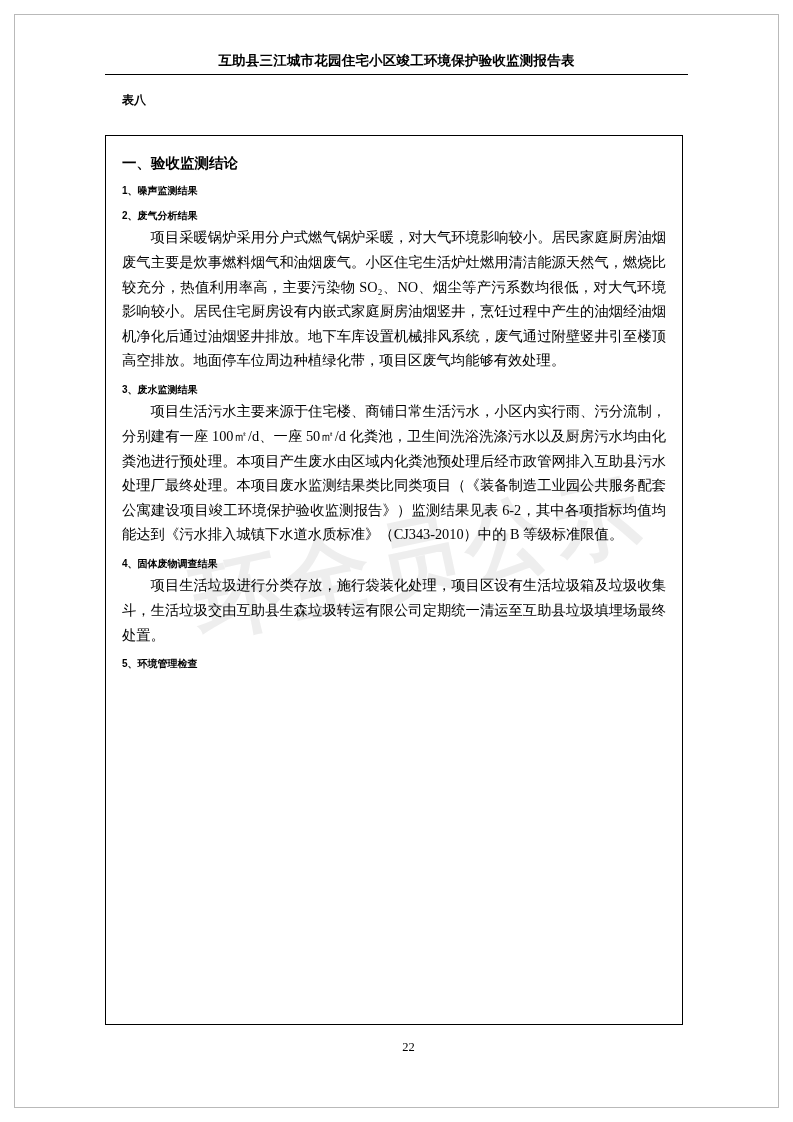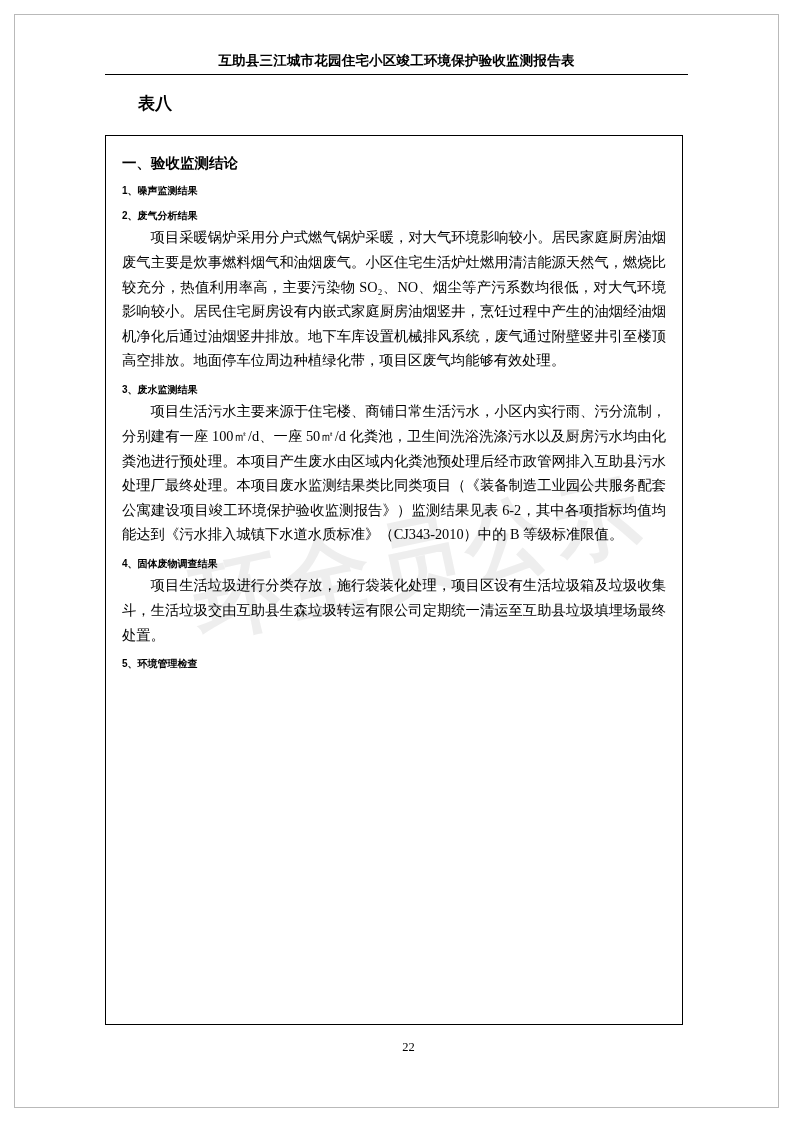--- a/index.html
+++ b/index.html
@@ -44,24 +44,23 @@
     position: absolute;
     left: 105px;
     top: 74px;
     width: 583px;
     border-bottom: 1.2px solid #000;
   }
   .table-title {
     position: absolute;
     left: 122px;
     top: 92px;
-    font-size: 17px;
+    font-size: 12px;
     font-weight: bold;
     font-family: "Liberation Sans", "DejaVu Sans", sans-serif;
-    margin-left: 16px;
   }
   .content-box {
     position: absolute;
     left: 105px;
     top: 135px;
     width: 578px;
     height: 890px;
     border: 1.2px solid #000;
     box-sizing: border-box;
     padding: 10px 16px 4px 16px;

